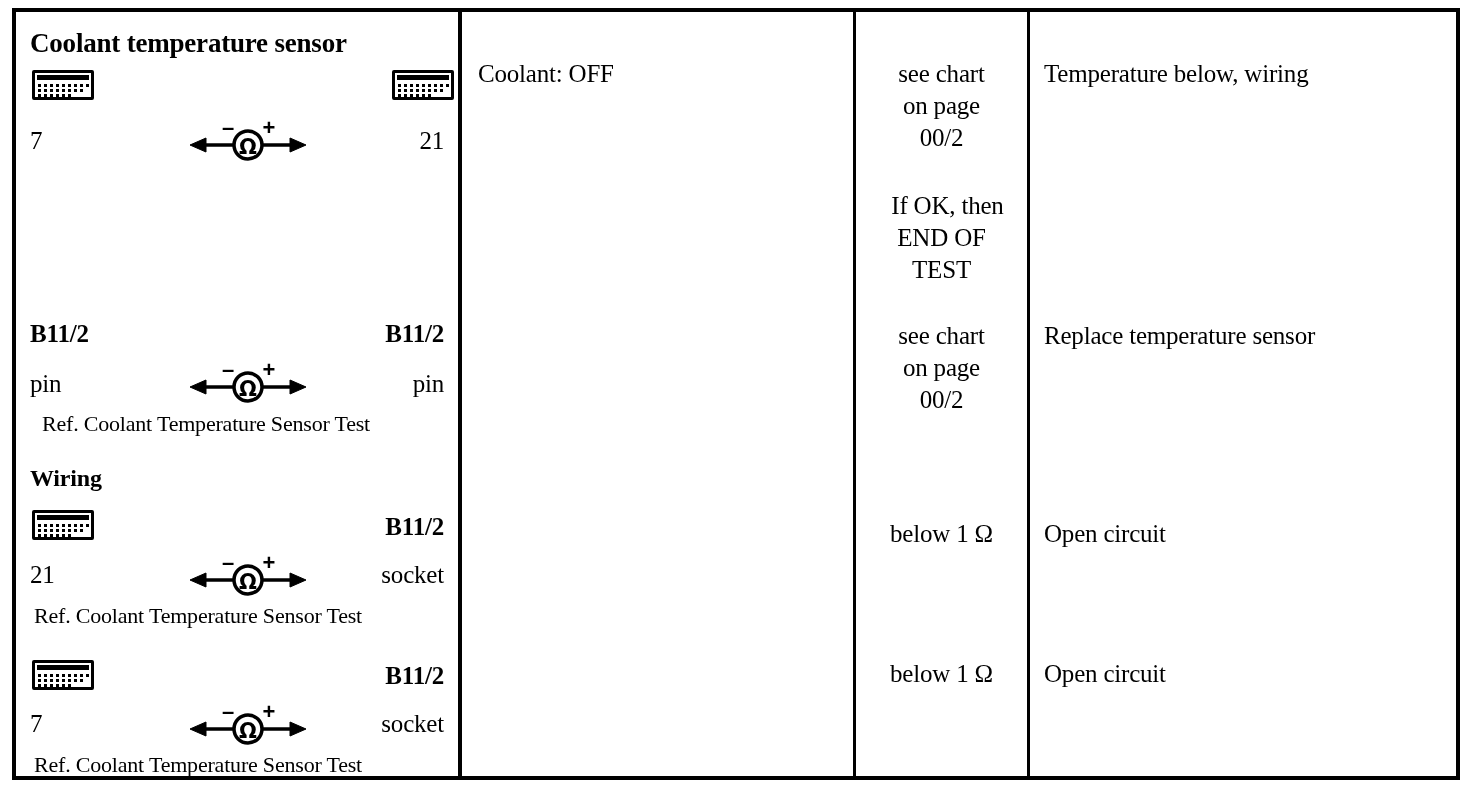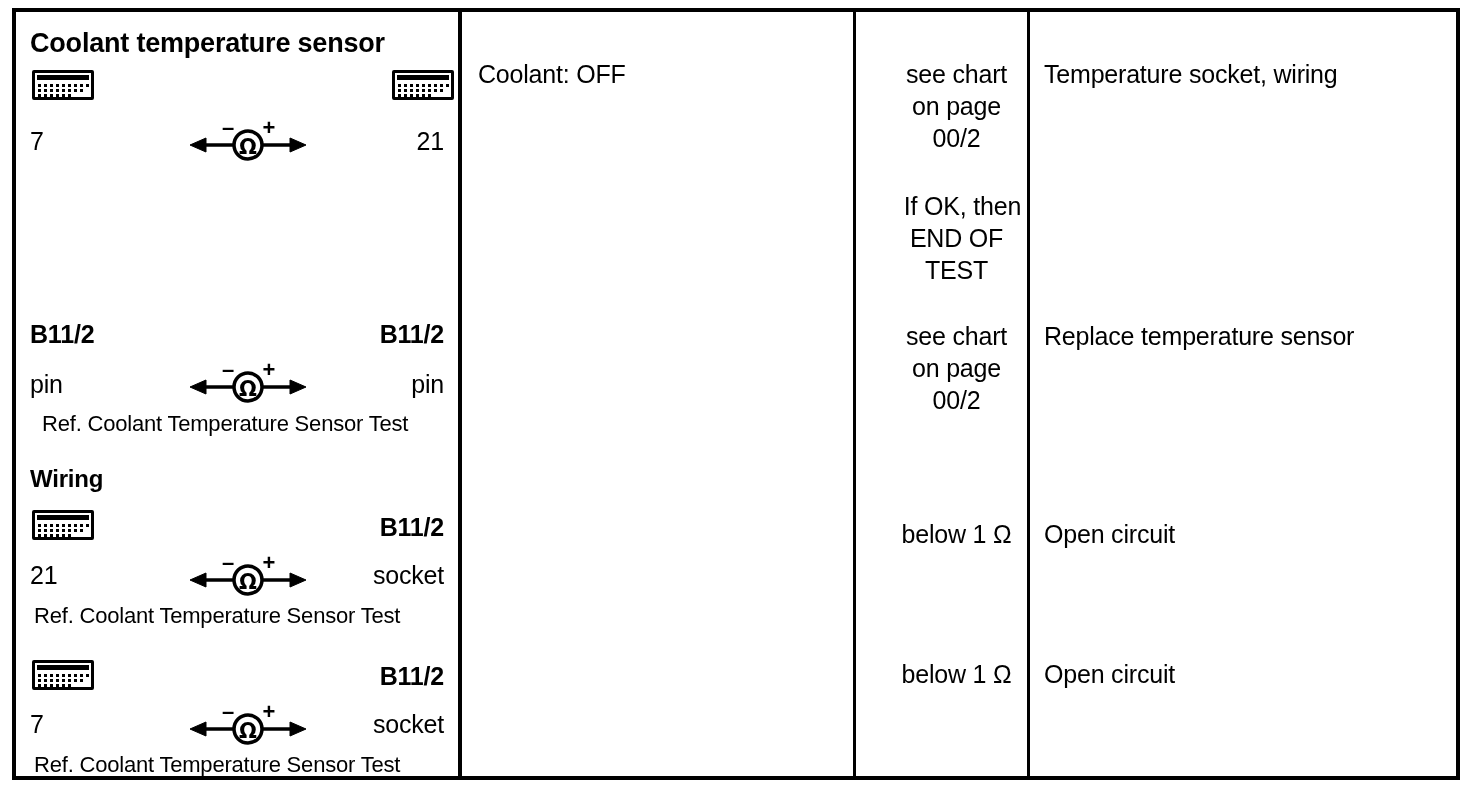--- a/index.html
+++ b/index.html
@@ -45,27 +45,28 @@
   .col-result    { width: 174px; border-right: 3px solid #000; }
   .col-remedy    { flex: 1 1 auto; }
 
   
   .t {
     position: absolute;
     white-space: pre;
     line-height: 1.14;
     font-size: 25px;
     letter-spacing: -0.2px;
+    font-family: Liberation Serif, serif;
   }
   .t.bold { font-weight: bold; }
   .t.small { font-size: 22px; }
   .t.ctr {
     text-align: center;
     width: 100%;
-    left: 15px;
+    left: 0;
   }
   .t.right { text-align: right; }
 
   
   .conn-icon {
     position: absolute;
     width: 62px;
     height: 30px;
     box-sizing: border-box;
     border: 3px solid #000;
@@ -257,21 +258,21 @@
       <div class="t ctr" style="top:310px;">see chart</div>
       <div class="t ctr" style="top:342px;">on page</div>
       <div class="t ctr" style="top:374px;">00/2</div>
 
       <div class="t ctr" style="top:508px;">below 1 Ω</div>
 
       <div class="t ctr" style="top:648px;">below 1 Ω</div>
     </div>
 
     <div class="col col-remedy">
-      <div class="t" style="left:14px; top:48px;">Temperature socket, wiring</div>
+      <div class="t" style="left:14px; top:48px;">Temperature below, wiring</div>
 
       <div class="t" style="left:14px; top:310px;">Replace temperature sensor</div>
 
       <div class="t" style="left:14px; top:508px;">Open circuit</div>
 
       <div class="t" style="left:14px; top:648px;">Open circuit</div>
     </div>
 
   </div>
 </div>

